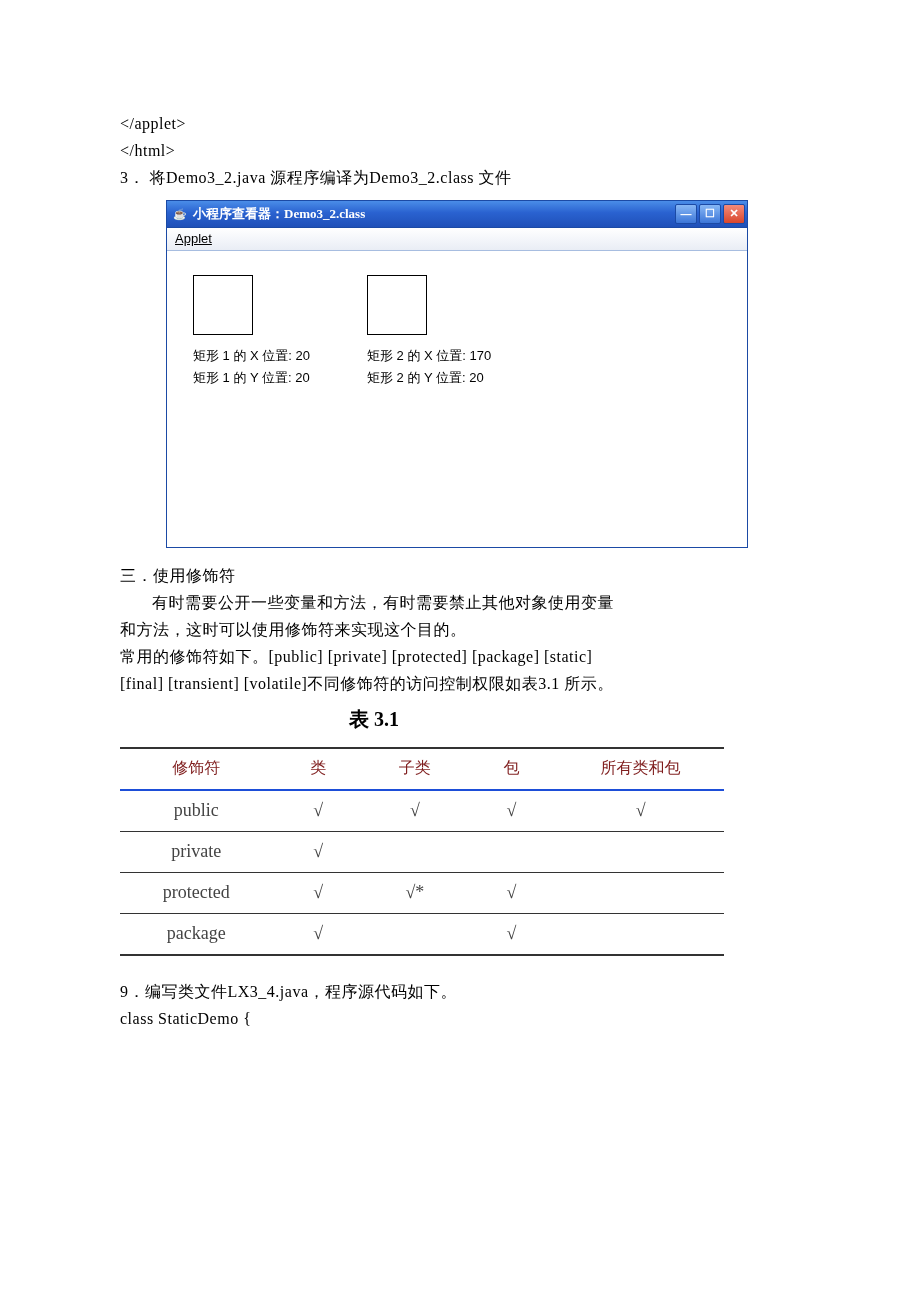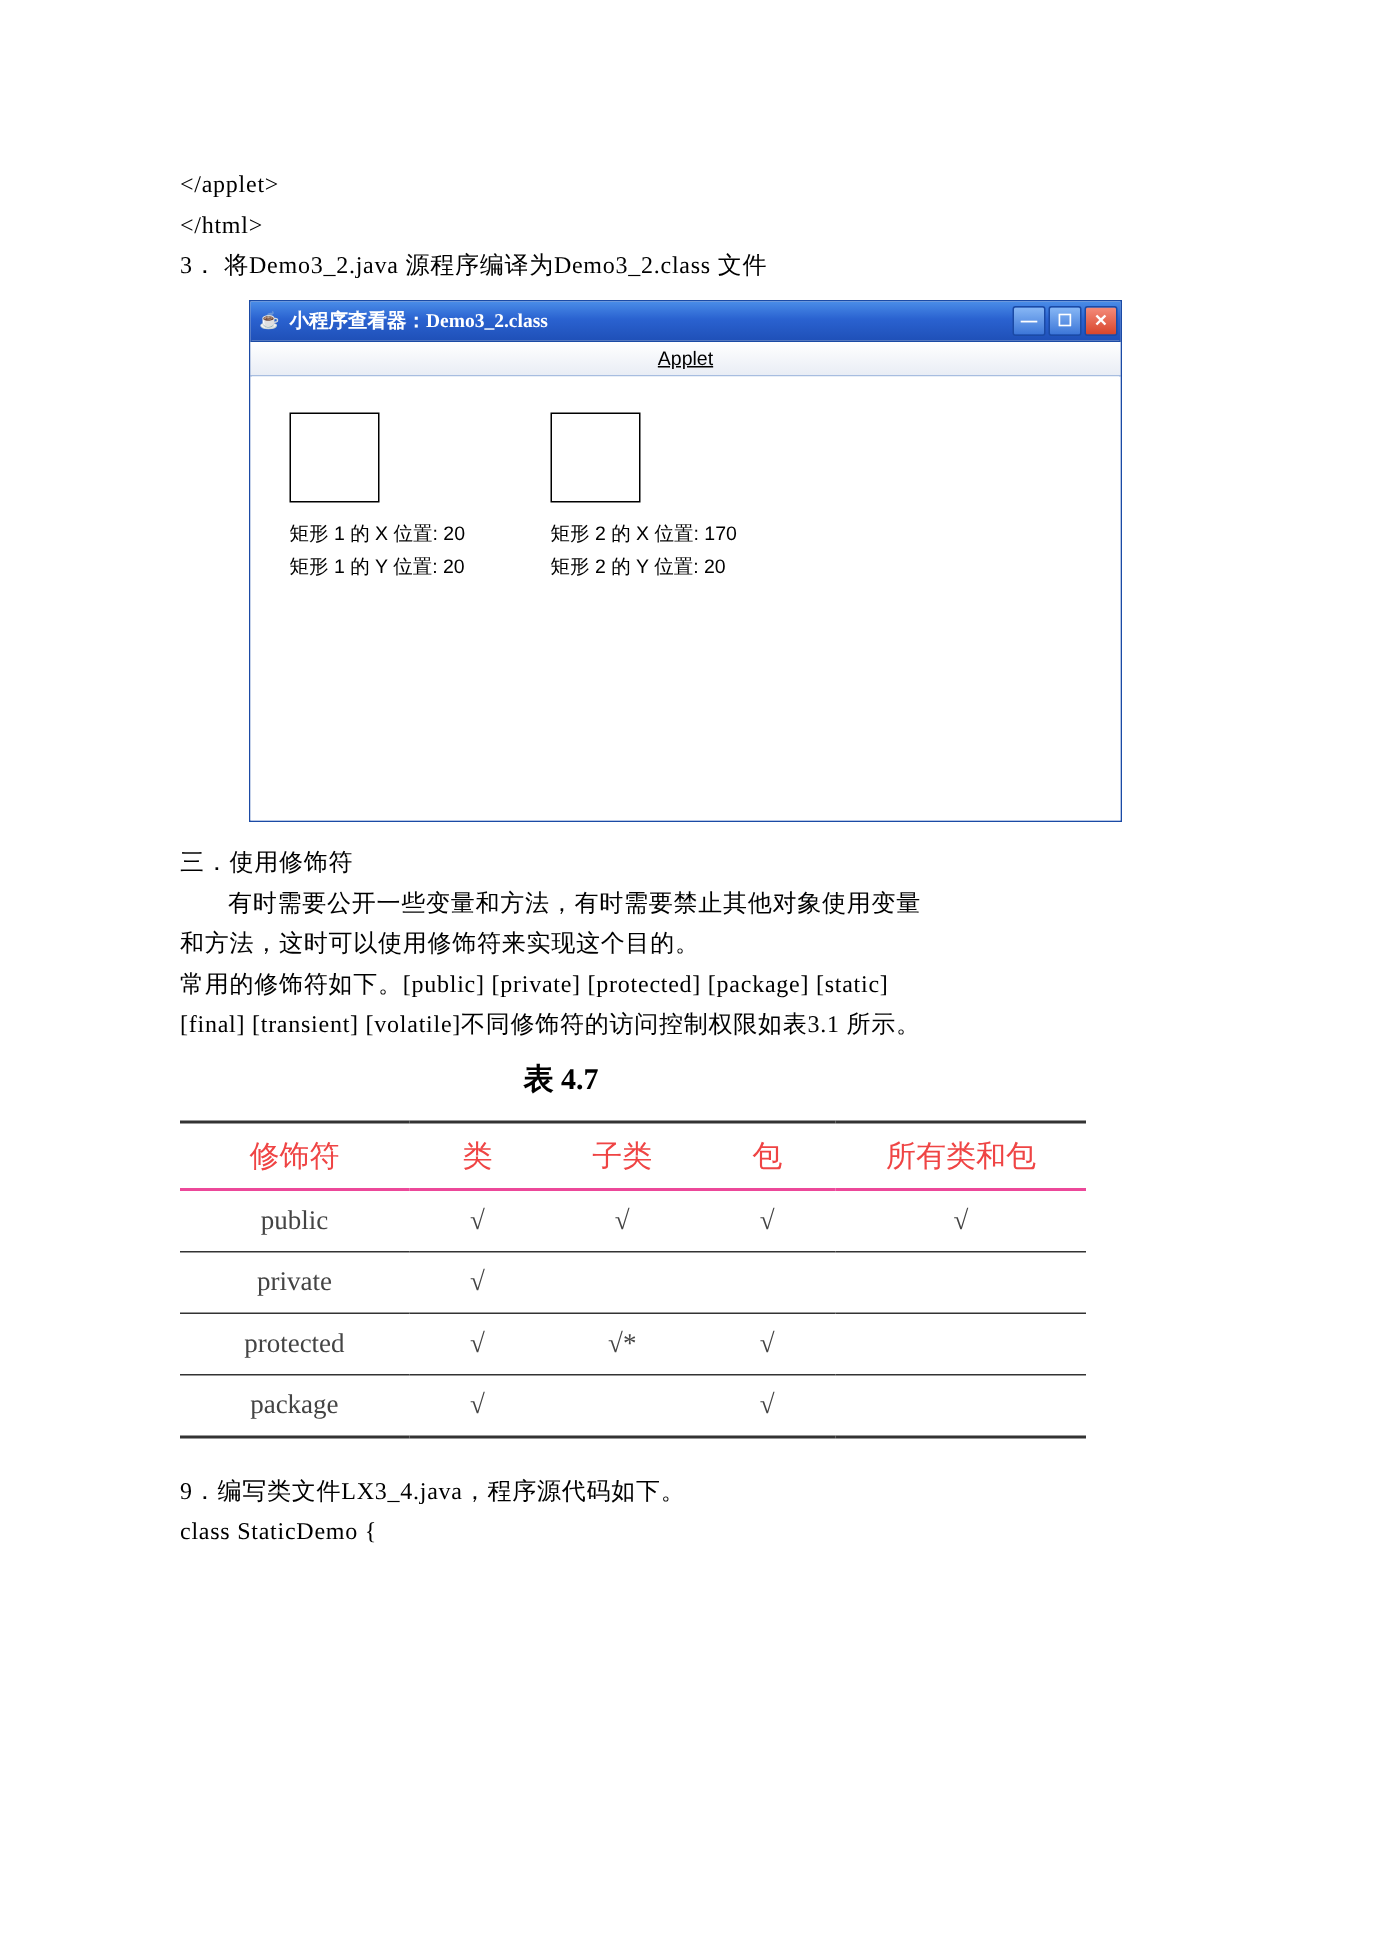--- a/index.html
+++ b/index.html
@@ -70,21 +70,20 @@
   }
   .menubar {
     height: 22px;
     padding: 0 8px;
     font-size: 13px;
     display: flex;
     align-items: center;
     background: linear-gradient(to bottom, #fff, #e9edf5);
     border-bottom: 1px solid #a7bde0;
     font-family: Arial, "SimSun", sans-serif;
-    justify-content: center;
   }
   .menu-item { text-decoration: underline; color: #000; }
   .applet-canvas {
     position: relative;
     height: 296px;
     background: #fff;
   }
   .rect {
     position: absolute;
     width: 58px; height: 58px;
@@ -131,24 +130,24 @@
     border-bottom: 1px solid #333;
     padding: 8px 6px;
     text-align: center;
     font-family: "SimSun", "宋体", serif;
     font-size: 18px;
     color: #444;
     height: 24px;
   }
   table.modtbl thead th {
     border-top: 2px solid #333;
-    border-bottom: 2px solid #ec4899;
+    border-bottom: 2px solid #1d4ed8;
     font-weight: normal;
-    color: #ef4444;
-    font-size: 20px;
+    color: #7f1d1d;
+    font-size: 16px;
   }
   table.modtbl tbody tr:last-child td {
     border-bottom: 2px solid #333;
   }
   .col-mod { width: 150px; }
   .col-n   { width: 90px;  }
   .col-n2  { width: 100px; }
   .col-all { width: 164px; }
   .check { font-family: "Segoe UI Symbol", Arial, sans-serif; font-size: 16px; }
 
@@ -192,21 +191,21 @@
         <div class="txt t3">矩形 2 的 X 位置: 170</div>
         <div class="txt t4">矩形 2 的 Y 位置: 20</div>
       </div>
     </div>
   </div>
 
   <div class="line">三．使用修饰符</div>
   <div class="line indent">有时需要公开一些变量和方法，有时需要禁止其他对象使用变量和方法，这时可以使用修饰符来实现这个目的。</div>
   <div class="line">常用的修饰符如下。[public] [private] [protected] [package] [static] [final] [transient] [volatile]不同修饰符的访问控制权限如表3.1 所示。</div>
 
-  <div class="tbl-title">表 4.7</div>
+  <div class="tbl-title">表 3.1</div>
   <table class="modtbl">
     <colgroup>
       <col class="col-mod">
         <col class="col-n">
         <col class="col-n2">
         <col class="col-n">
         <col class="col-all">
     </colgroup>
     <thead>
       <tr>

